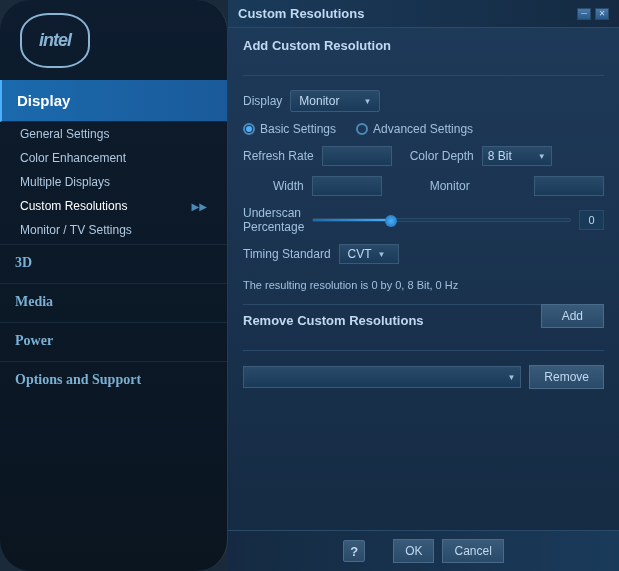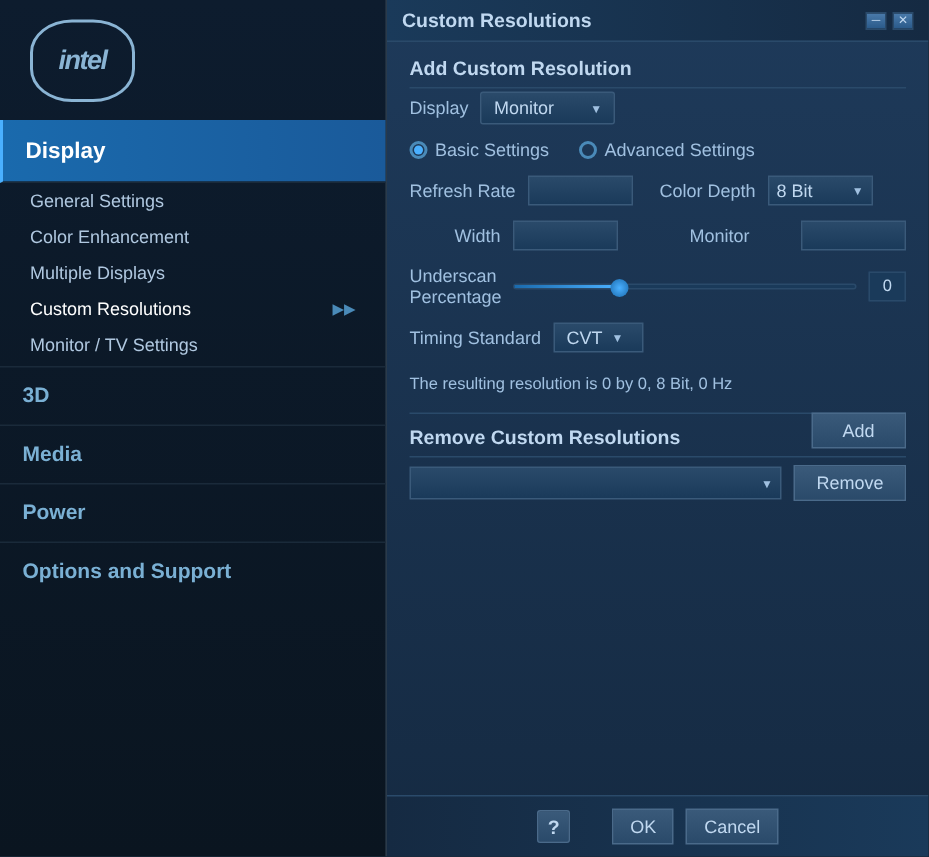--- a/index.html
+++ b/index.html
@@ -8,27 +8,28 @@
       height: 571px;
       font-family: Arial, sans-serif;
       font-size: 12px;
       background: #1a2a3a;
       display: flex;
       overflow: hidden;
     }
 
     
     .sidebar {
-      width: 258px;
+      width: 228px;
       height: 571px;
       background: linear-gradient(180deg, #0d1c2e 0%, #0a1520 100%);
       display: flex;
       flex-direction: column;
       border-right: 1px solid #2a3a4a;
       position: relative;
+      border-radius: 31px;
     }
 
     .intel-logo {
       width: 80px;
       height: 60px;
       margin: 10px 15px;
       display: flex;
       align-items: center;
       justify-content: center;
     }
@@ -85,20 +86,21 @@
       font-size: 10px;
     }
 
     .sidebar-section {
       padding: 10px 15px;
       color: #7ab0d4;
       font-size: 14px;
       font-weight: bold;
       border-top: 1px solid #1a2a3a;
       margin-top: 2px;
+      font-family: Liberation Serif, serif;
     }
 
     
     .content {
       flex: 1;
       background: linear-gradient(180deg, #1e3a5a 0%, #152a42 100%);
       display: flex;
       flex-direction: column;
       position: relative;
     }
@@ -139,22 +141,22 @@
     .panel-content {
       flex: 1;
       padding: 10px 15px;
       overflow-y: auto;
     }
 
     .section-title {
       color: #c0d8f0;
       font-size: 13px;
       font-weight: bold;
-      margin-bottom: 2px;
-      padding-bottom: 5px;
+      margin-bottom: 14px;
+      padding-bottom: 22px;
       border-bottom: 1px solid #2a4a6a;
     }
 
     .form-row {
       display: flex;
       align-items: center;
       margin-bottom: 10px;
       gap: 8px;
     }
 

